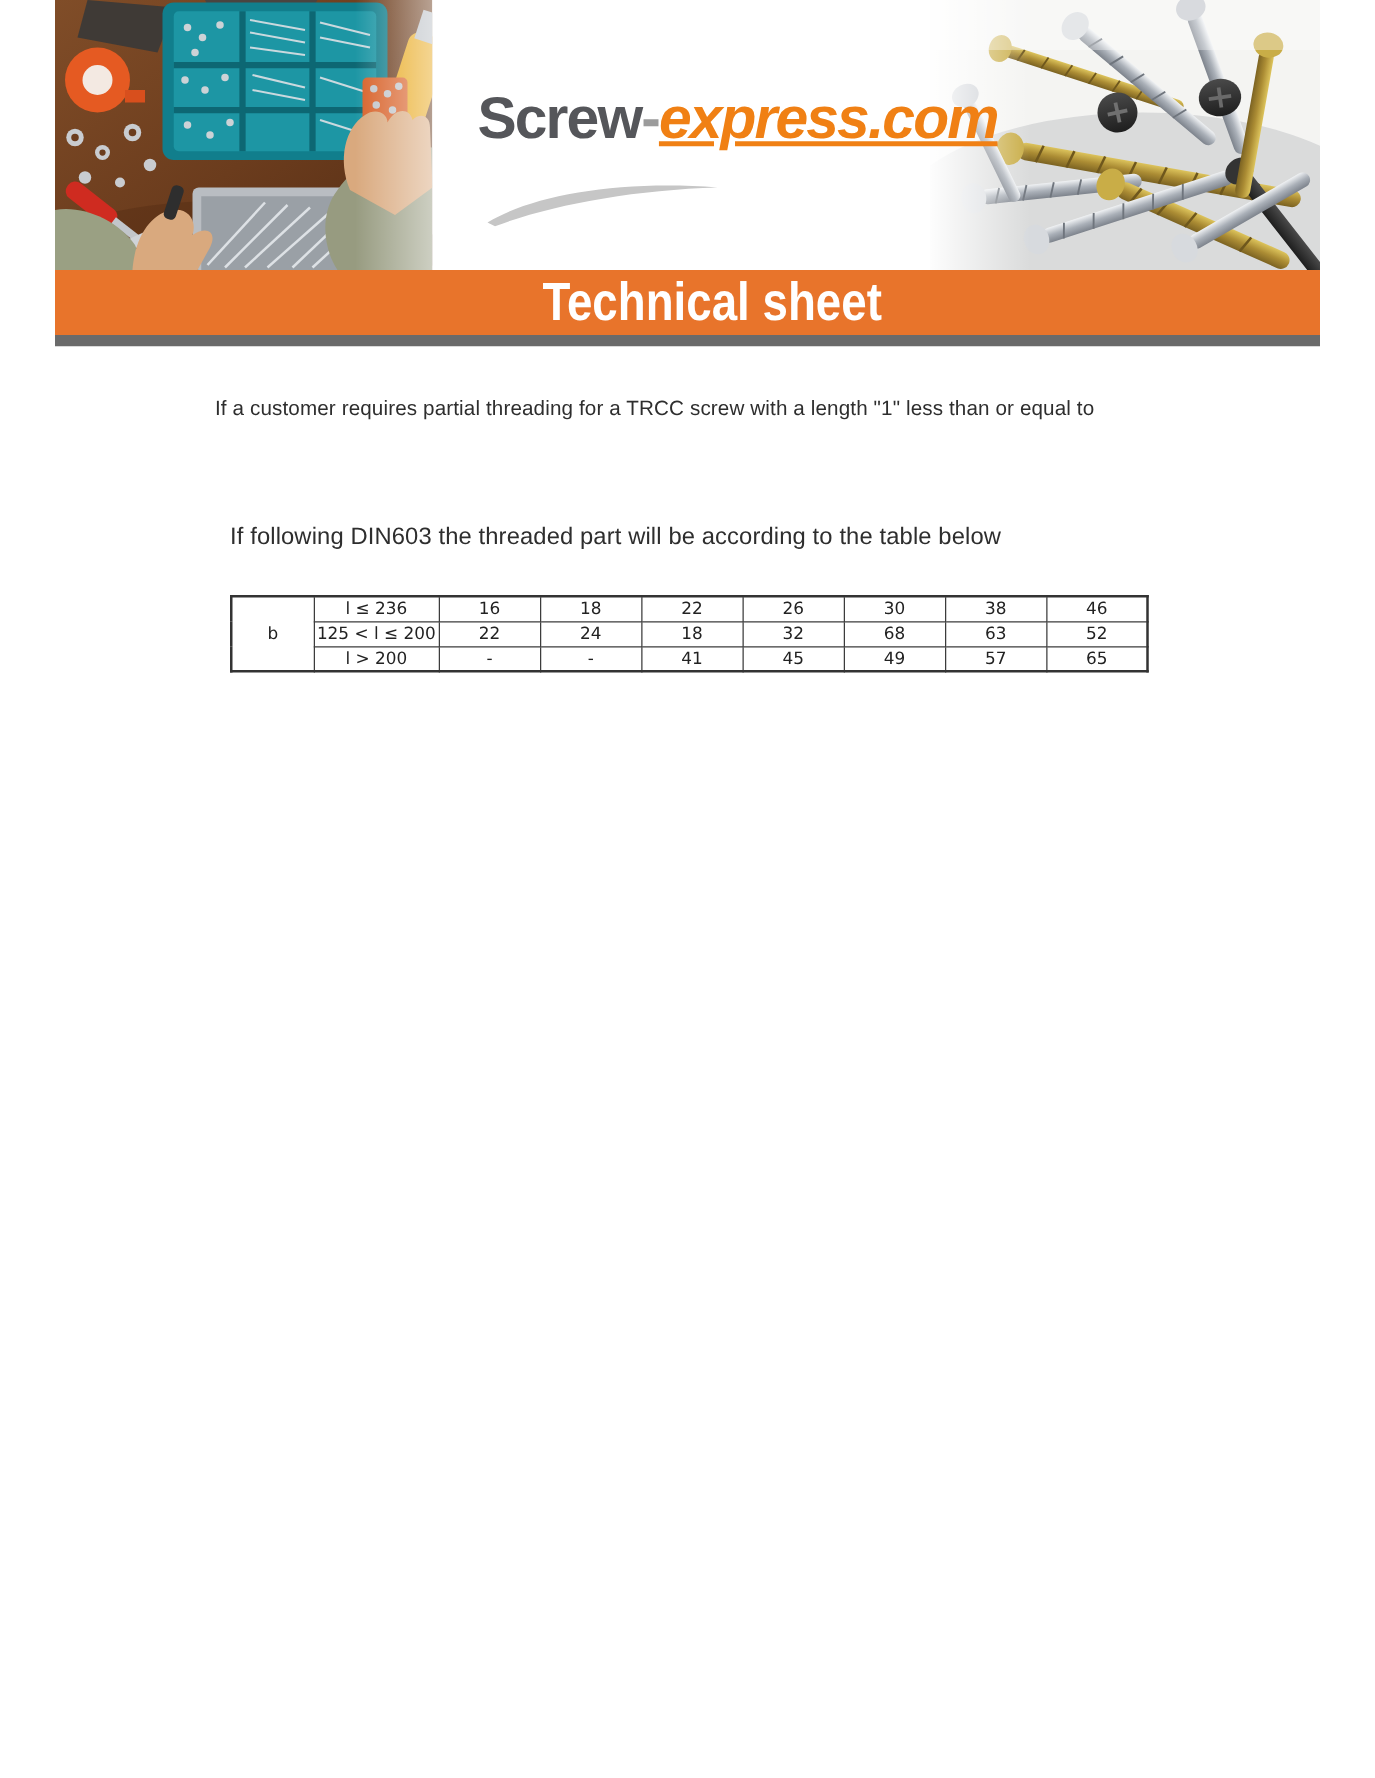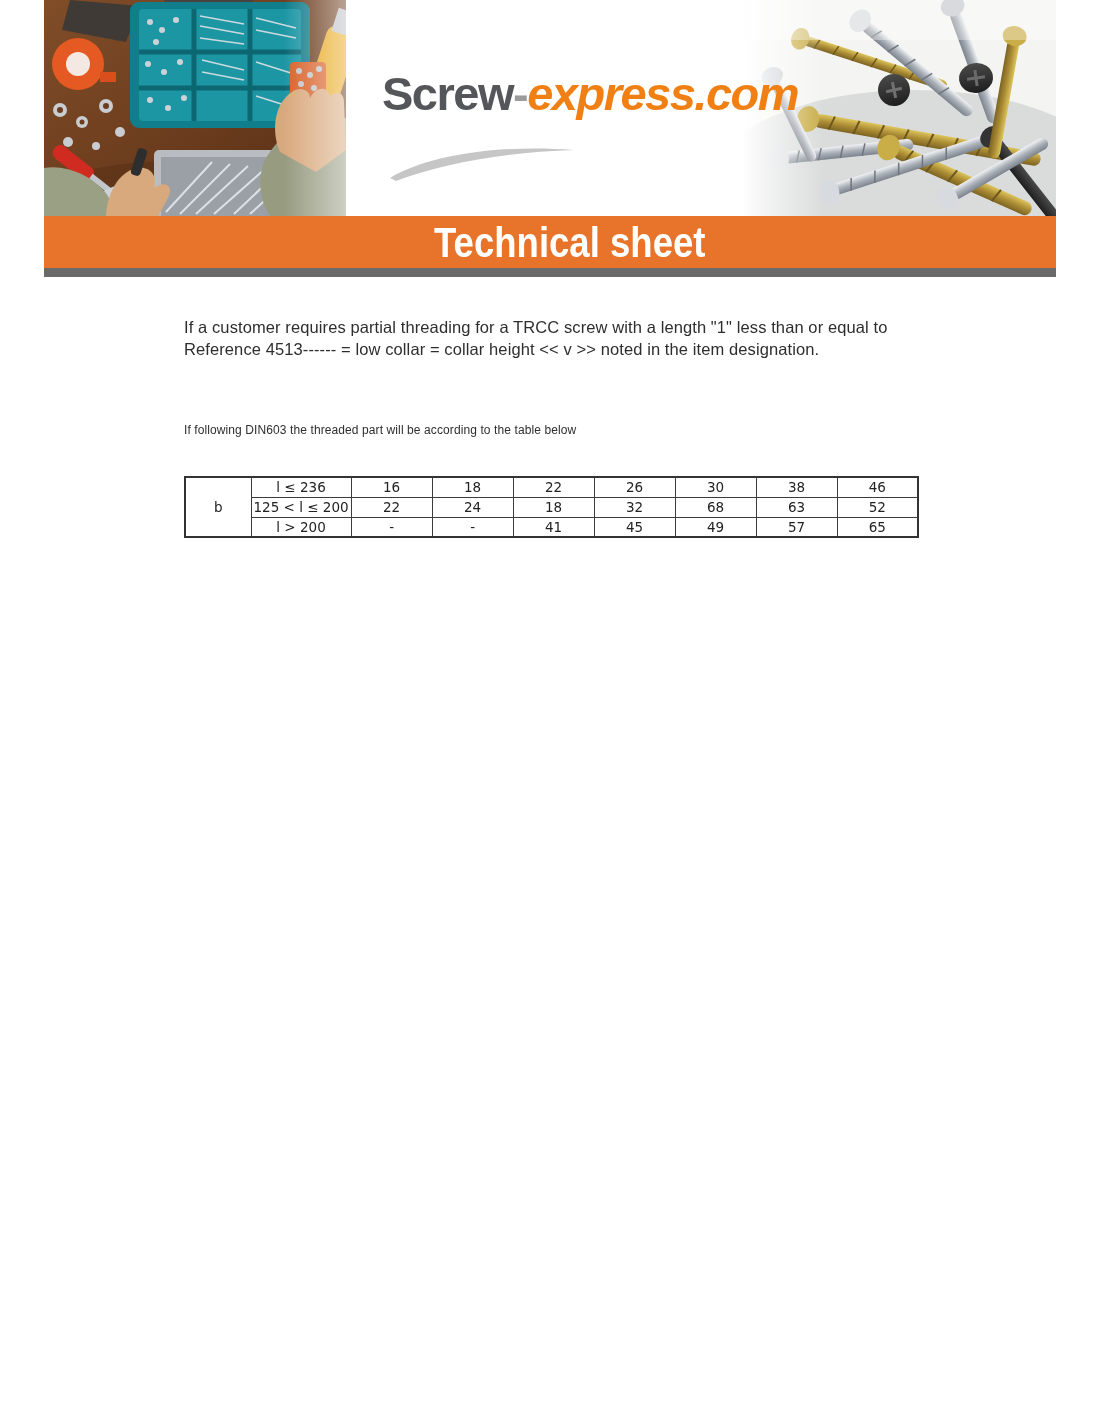--- a/index.html
+++ b/index.html
@@ -17,38 +17,38 @@
   .photo svg { display:block; }
   .photo-left  { width:302px; }
   .photo-right { width:312px; }
   .logo-area { flex:1; position:relative; background:#fff; }
   .logo-text {
     position:absolute; left:36px; top:66px;
     font-size:47px; font-weight:bold; letter-spacing:-1.5px; white-space:nowrap;
   }
   .logo-screw  { color:#55565a; }
   .logo-hyphen { color:#9b9b9b; }
-  .logo-express{ color:#f08014; font-style:italic; }
+  .logo-express{ color:#f08014; font-style:italic;text-decoration:underline; }
   .swoosh { position:absolute; left:40px; top:140px; }
 
   
   .banner {
     position:absolute; left:44px; top:216px; width:1012px; height:52px;
     background:#e8742b; display:flex; align-items:center; justify-content:center;padding-left:40px;
   }
   .banner-title {
     color:#ffffff; font-size:43px; font-weight:bold; letter-spacing:0px;
     transform:scaleX(0.85); transform-origin:center; white-space:nowrap;
   }
   .banner-shadow { position:absolute; left:44px; top:268px; width:1012px; height:9px; background:#6a6a6a; }
 
   
   .para { position:absolute; color:#2e2e2e; font-size:16.5px; line-height:22px; letter-spacing:0.1px; }
-  .para1 { left:184px; top:316px; }
-  .para2 { left:184px; top:419px; font-size:12px; }
+  .para1 { left:172px; top:316px; }
+  .para2 { left:184px; top:419px; font-size:19px; }
 
   
   .din-table {
     position:absolute; left:184px; top:476px;
     border-collapse:collapse; table-layout:fixed;
     font-family:"DejaVu Sans", sans-serif; font-size:13.5px; color:#222;
     border:2px solid #333;
   }
   .din-table td {
     border:1.5px solid #3c3c3c; text-align:center; vertical-align:middle;
@@ -330,21 +330,20 @@
     </div>
   </div>
 
   <div class="banner">
     <span class="banner-title">Technical sheet</span>
   </div>
   <div class="banner-shadow"></div>
 
   <div class="para para1">
     <div>If a customer requires partial threading for a TRCC screw with a length "1" less than or equal to</div>
-    <div>Reference 4513------ = low collar = collar height &lt;&lt; v &gt;&gt; noted in the item designation.</div>
   </div>
   <div class="para para2">If following DIN603 the threaded part will be according to the table below</div>
 
   <table class="din-table">
     <tbody>
       <tr>
         <td class="col-b" rowspan="3">b</td>
         <td class="col-cond">l ≤ 236</td>
         <td class="col-v">16</td>
         <td class="col-v">18</td>

